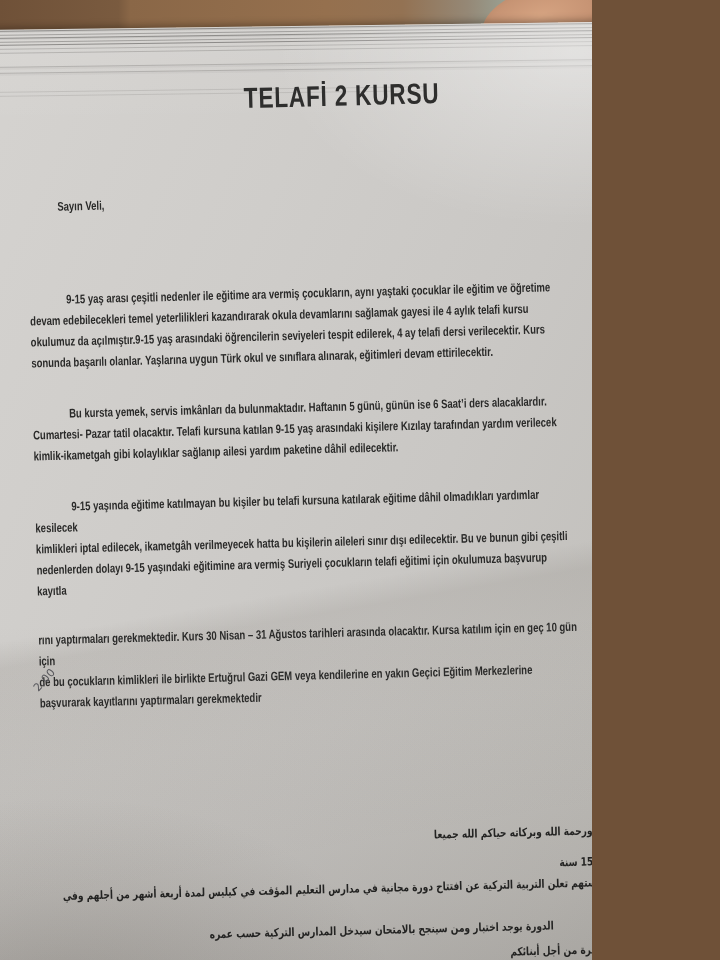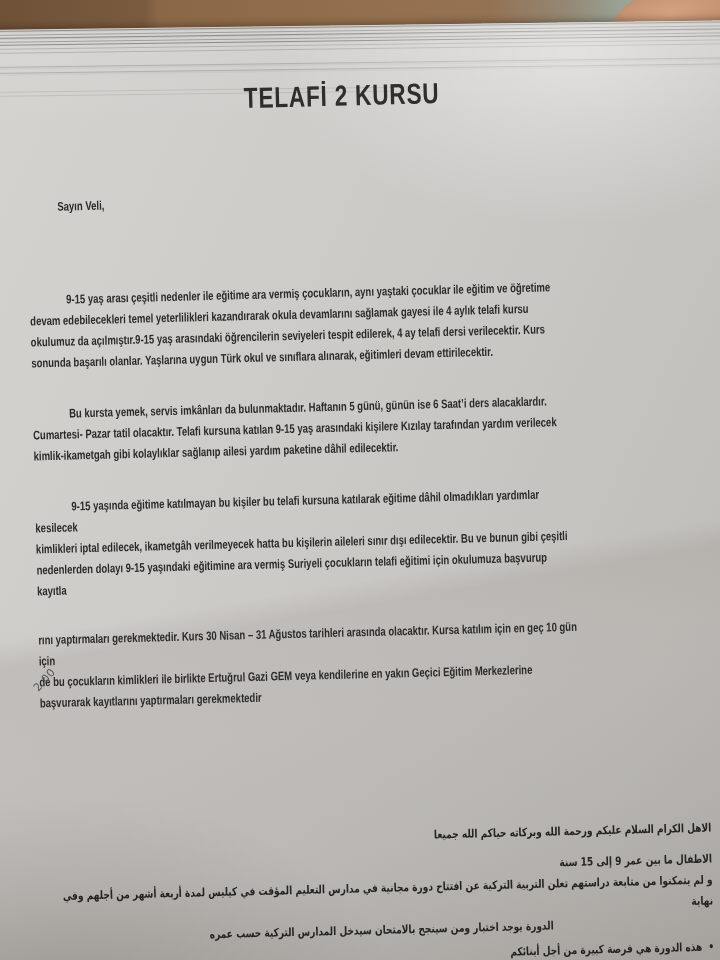--- a/index.html
+++ b/index.html
@@ -1,18 +1,18 @@
 <!DOCTYPE html>
 <html lang="tr"><head>
 <meta charset="utf-8">
 <style>
   html,body{margin:0;padding:0;}
   body{width:720px;height:960px;overflow:hidden;background:#6f5138;
        font-family:"Liberation Sans","DejaVu Sans",sans-serif;}
-  .photo{position:relative;width:720px;height:960px;overflow:hidden;
+  .photo{position:relative;width:592px;height:960px;overflow:hidden;
     background:linear-gradient(to right,#6f5138 0%,#84644682 20%,#8a6747 22%,#95704e 55%,#937253 68%,#958876 79%,#9aa598 87%,#a9b6ac 100%);}
   .finger{position:absolute;top:-16px;right:-30px;width:140px;height:72px;
     border-radius:46% 54% 58% 42%;transform:rotate(-17deg);
     background:radial-gradient(ellipse at 42% 42%,#d6a482 0%,#c79474 45%,#ab7e60 78%,#976d52 100%);}
   .paper{position:absolute;left:-14px;top:30px;width:756px;height:956px;
     transform:rotate(-0.75deg);transform-origin:0 0;
     background:linear-gradient(115deg,#d5d3d0 0%,#cfcdca 30%,#c9c7c4 55%,#c1bfbb 80%,#b7b5b1 100%);
     box-shadow:0 -2px 7px rgba(20,15,10,.35);}
   .shading{position:absolute;inset:0;pointer-events:none;
     background:

